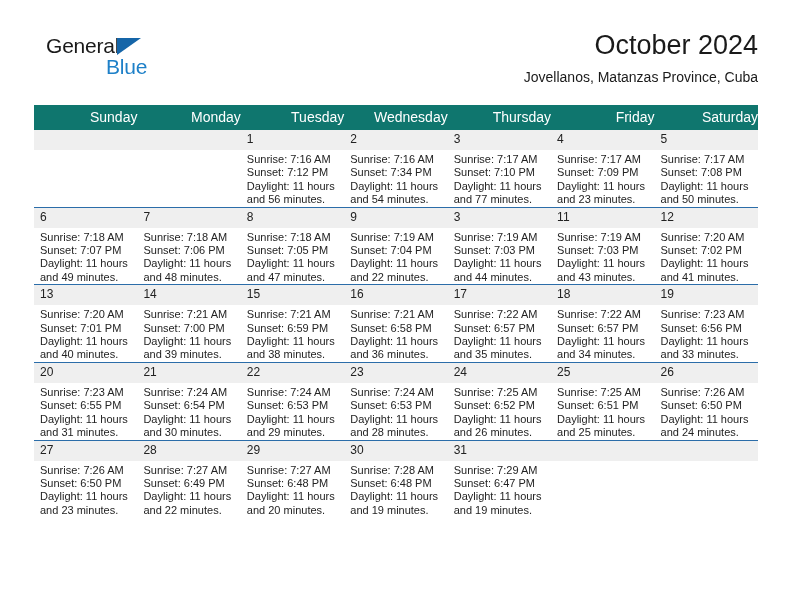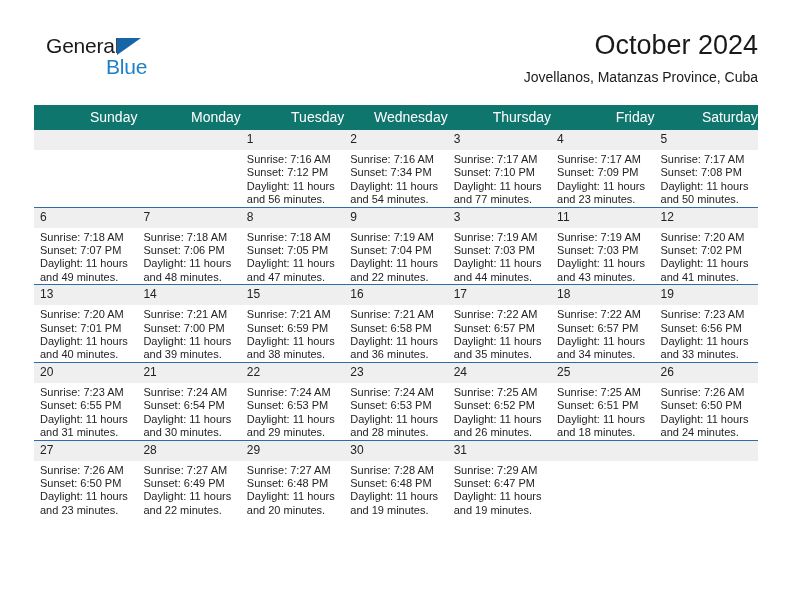--- a/index.html
+++ b/index.html
@@ -398,21 +398,21 @@
                 <div>Daylight: 11 hours</div>
                 <div>and 26 minutes.</div>
               </div>
             </td>
             <td>
               <div class="daynum">25</div>
               <div class="details">
                 <div>Sunrise: 7:25 AM</div>
                 <div>Sunset: 6:51 PM</div>
                 <div>Daylight: 11 hours</div>
-                <div>and 18 minutes.</div>
+                <div>and 25 minutes.</div>
               </div>
             </td>
             <td>
               <div class="daynum">26</div>
               <div class="details">
                 <div>Sunrise: 7:26 AM</div>
                 <div>Sunset: 6:50 PM</div>
                 <div>Daylight: 11 hours</div>
                 <div>and 24 minutes.</div>
               </div>

